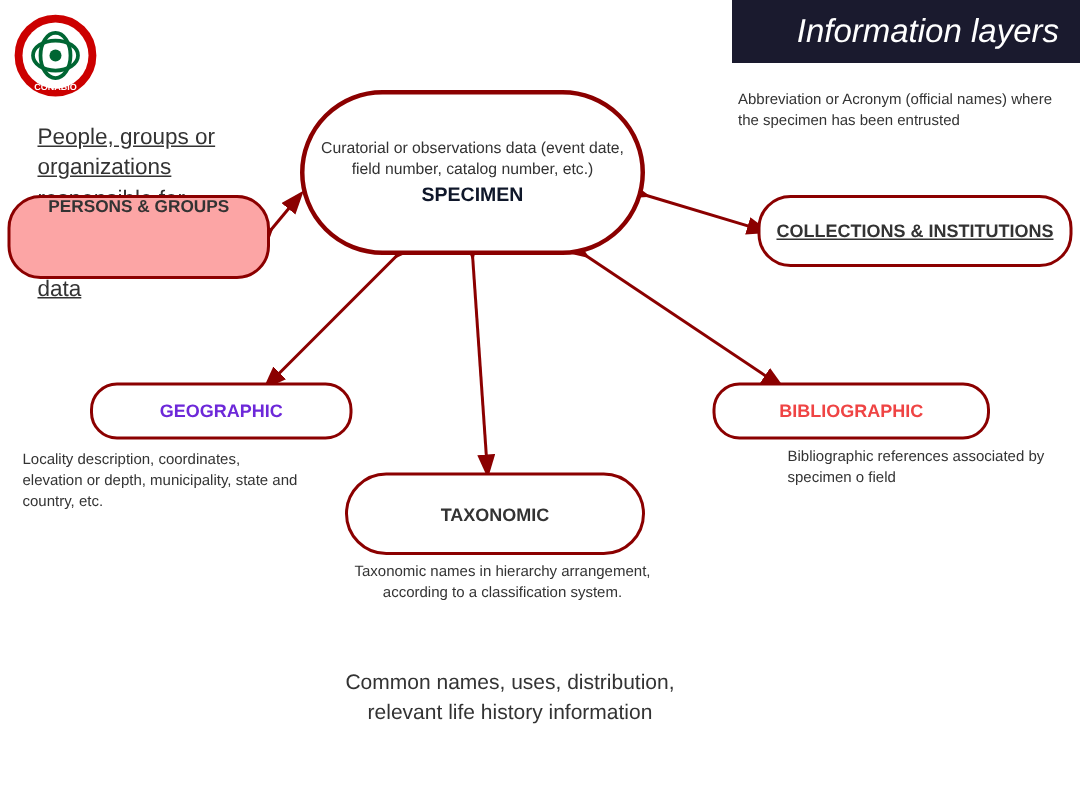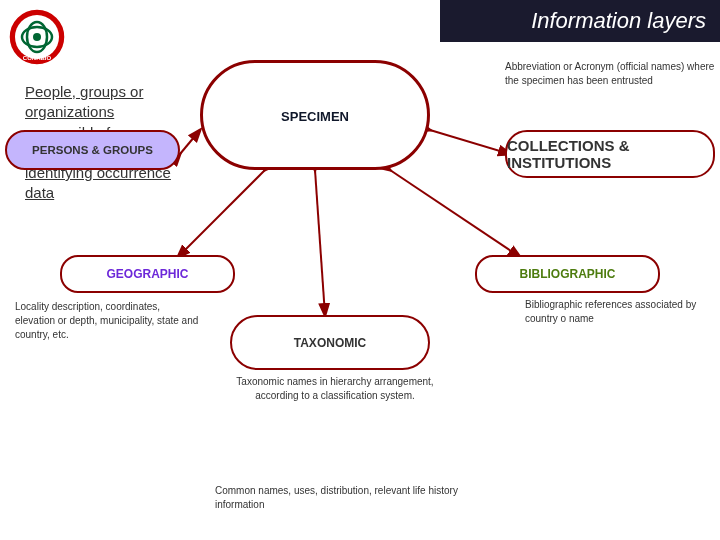--- a/index.html
+++ b/index.html
@@ -9,21 +9,21 @@
       background: #fff;
       font-family: Arial, sans-serif;
       overflow: hidden;
       position: relative;
     }
 
     
     #header {
       position: absolute;
       top: 0; right: 0;
-      width: 280px;
+      width: 232px;
       background: #1a1a2e;
       color: #fff;
       text-align: right;
       padding: 8px 14px;
       font-size: 22px;
       font-style: italic;
     }
 
     
     #specimen-oval {
@@ -53,27 +53,26 @@
       color: #0f172a;
       margin-top: 2px;
     }
 
     
     #persons-box {
       position: absolute;
       top: 130px;
       left: 5px;
       width: 175px;
-      height: 40px;
+      height: 56px;
       border: 2.5px solid #8B0000;
       border-radius: 22px;
       display: flex;
-      align-items: center;
-      justify-content: center;
-      background: #c4b5fd;
+      justify-content: center;
+      background: #fca5a5;
       z-index: 5;
     }
     #persons-box .label {
       font-size: 11.5px;
       font-weight: bold;
       color: #333;
       text-align: center;
     }
 
     
@@ -98,31 +97,32 @@
       height: 48px;
       border: 2.5px solid #8B0000;
       border-radius: 22px;
       display: flex;
       align-items: center;
       justify-content: center;
       background: #fff;
       z-index: 5;
     }
     #collections-box .label {
-      font-size: 15px;
-      font-weight: bold;
-      color: #333;
-      text-align: left;
+      font-size: 12px;
+      font-weight: bold;
+      color: #333;
+      text-align: right;
+      text-decoration: underline;
     }
 
     
     #right-desc {
       position: absolute;
       top: 60px;
-      right: 5px;
+      right: 18px;
       width: 210px;
       font-size: 10px;
       color: #333;
       line-height: 1.35;
       text-align: left;
     }
 
     
     #geographic-box {
       position: absolute;
@@ -166,21 +166,21 @@
       border-radius: 18px;
       display: flex;
       align-items: center;
       justify-content: center;
       background: #fff;
       z-index: 5;
     }
     #bibliographic-box .label {
       font-size: 12px;
       font-weight: bold;
-      color: #4d7c0f;
+      color: #ef4444;
     }
 
     
     #biblio-desc {
       position: absolute;
       top: 298px;
       right: 10px;
       width: 185px;
       font-size: 10px;
       color: #333;
@@ -221,25 +221,24 @@
       line-height: 1.4;
       text-align: center;
     }
 
     
     #common-desc {
       position: absolute;
       top: 445px;
       left: 215px;
       width: 250px;
-      font-size: 10px;
+      font-size: 14px;
       color: #333;
       line-height: 1.4;
-      text-align: left;
-      margin-top: 39px;
+      text-align: center;
     }
 
     
     #arrows-svg {
       position: absolute;
       top: 0; left: 0;
       width: 720px;
       height: 540px;
       pointer-events: none;
       z-index: 3;
@@ -274,34 +273,35 @@
   <span class="label">PERSONS &amp; GROUPS</span>
 </div>
 
 <div id="right-desc">Abbreviation or Acronym (official names) where the specimen has been entrusted</div>
 
 <div id="collections-box">
   <span class="label">COLLECTIONS &amp; INSTITUTIONS</span>
 </div>
 
 <div id="specimen-oval">
+  <span class="desc-text">Curatorial or observations data (event date, field number, catalog number, etc.)</span>
   <span class="label">SPECIMEN</span>
 </div>
 
 <div id="geographic-box">
   <span class="label">GEOGRAPHIC</span>
 </div>
 
 <div id="geo-desc">Locality description, coordinates, elevation or depth, municipality, state and country, etc.</div>
 
 <div id="bibliographic-box">
   <span class="label">BIBLIOGRAPHIC</span>
 </div>
 
-<div id="biblio-desc">Bibliographic references associated by country o name</div>
+<div id="biblio-desc">Bibliographic references associated by specimen o field</div>
 
 <div id="taxonomic-oval">
   <span class="label">TAXONOMIC</span>
 </div>
 
 <div id="taxo-desc">Taxonomic names in hierarchy arrangement, according to a classification system.</div>
 
 <div id="common-desc">Common names, uses, distribution, relevant life history information</div>
 
 <svg id="arrows-svg">

